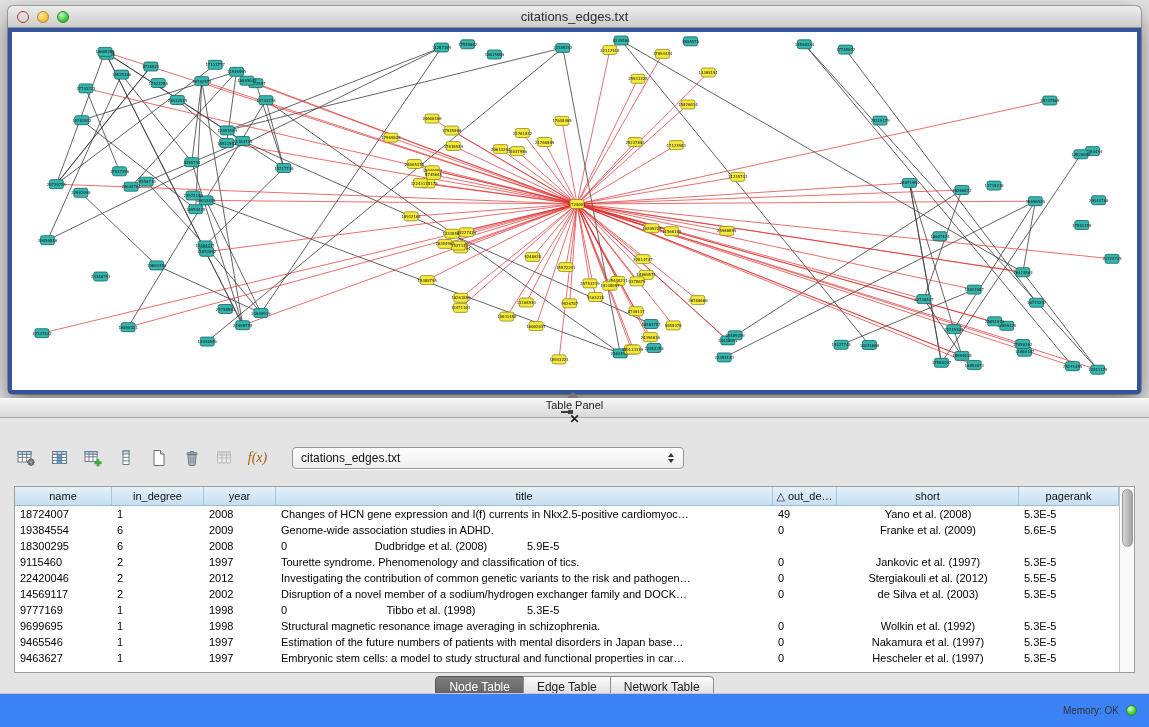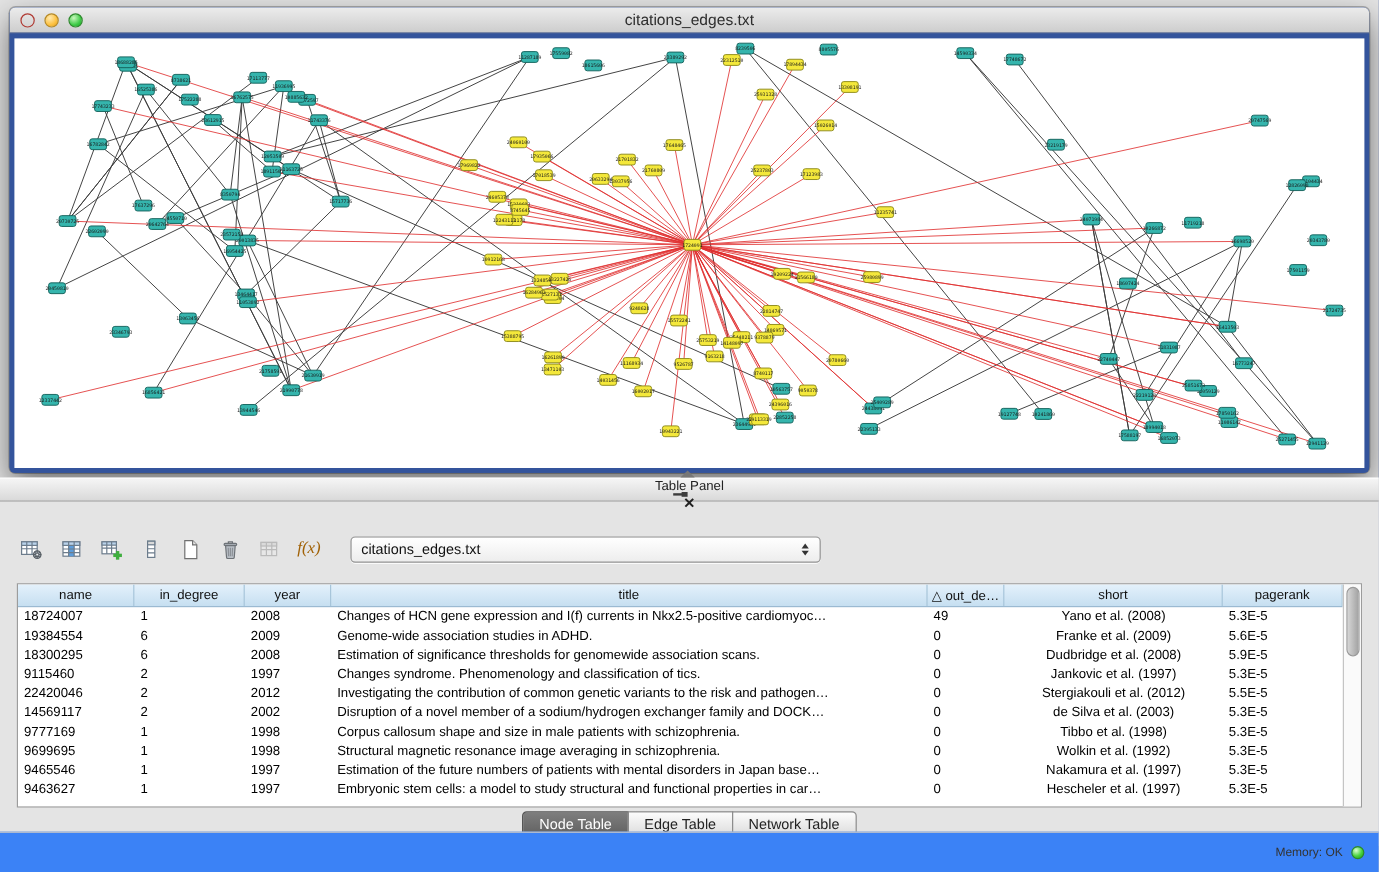--- a/index.html
+++ b/index.html
@@ -908,30 +908,29 @@
             <div class="tcell c2">2009</div>
             <div class="tcell c3">Genome-wide association studies in ADHD.</div>
             <div class="tcell c4">0</div>
             <div class="tcell c5">Franke et al. (2009)</div>
             <div class="tcell c6">5.6E-5</div>
           </div>
           <div class="trow">
             <div class="tcell c0">18300295</div>
             <div class="tcell c1">6</div>
             <div class="tcell c2">2008</div>
-            <div class="tcell c3">Estimation of significance thresholds for genomewide association scans.</div>
             <div class="tcell c4">0</div>
             <div class="tcell c5">Dudbridge et al. (2008)</div>
             <div class="tcell c6">5.9E-5</div>
           </div>
           <div class="trow">
             <div class="tcell c0">9115460</div>
             <div class="tcell c1">2</div>
             <div class="tcell c2">1997</div>
-            <div class="tcell c3">Changes syndrome. Phenomenology and classification of tics.</div>
+            <div class="tcell c3">Tourette syndrome. Phenomenology and classification of tics.</div>
             <div class="tcell c4">0</div>
             <div class="tcell c5">Jankovic et al. (1997)</div>
             <div class="tcell c6">5.3E-5</div>
           </div>
           <div class="trow">
             <div class="tcell c0">22420046</div>
             <div class="tcell c1">2</div>
             <div class="tcell c2">2012</div>
             <div class="tcell c3">Investigating the contribution of common genetic variants to the risk and pathogen…</div>
             <div class="tcell c4">0</div>
@@ -944,21 +943,20 @@
             <div class="tcell c2">2002</div>
             <div class="tcell c3">Disruption of a novel member of a sodium/hydrogen exchanger family and DOCK…</div>
             <div class="tcell c4">0</div>
             <div class="tcell c5">de Silva et al. (2003)</div>
             <div class="tcell c6">5.3E-5</div>
           </div>
           <div class="trow">
             <div class="tcell c0">9777169</div>
             <div class="tcell c1">1</div>
             <div class="tcell c2">1998</div>
-            <div class="tcell c3">Corpus callosum shape and size in male patients with schizophrenia.</div>
             <div class="tcell c4">0</div>
             <div class="tcell c5">Tibbo et al. (1998)</div>
             <div class="tcell c6">5.3E-5</div>
           </div>
           <div class="trow">
             <div class="tcell c0">9699695</div>
             <div class="tcell c1">1</div>
             <div class="tcell c2">1998</div>
             <div class="tcell c3">Structural magnetic resonance image averaging in schizophrenia.</div>
             <div class="tcell c4">0</div>

